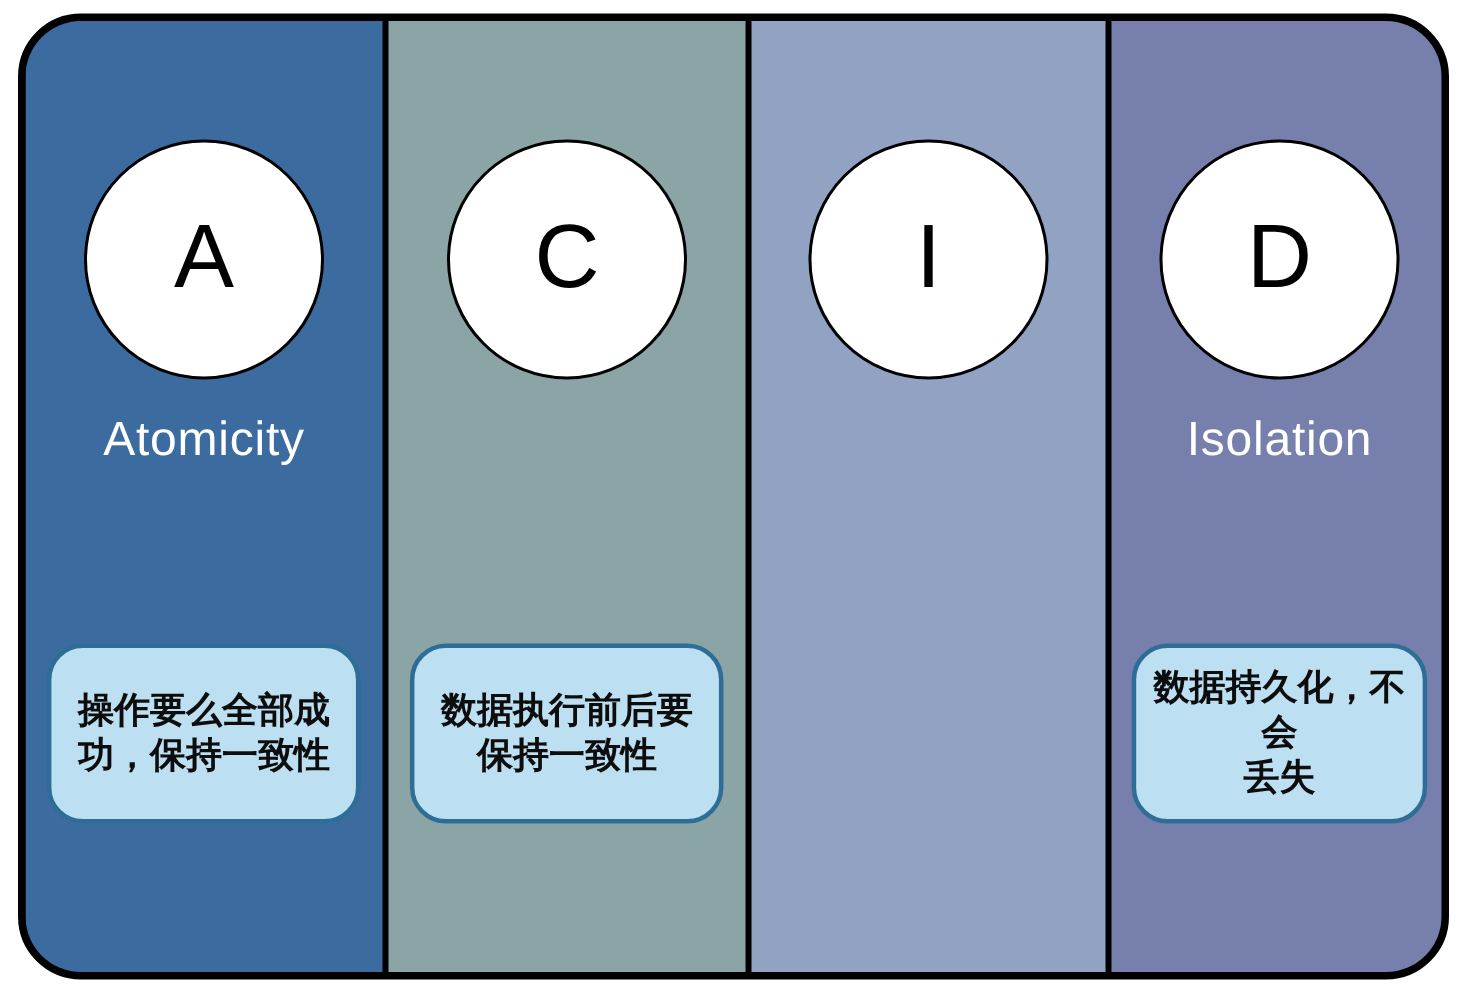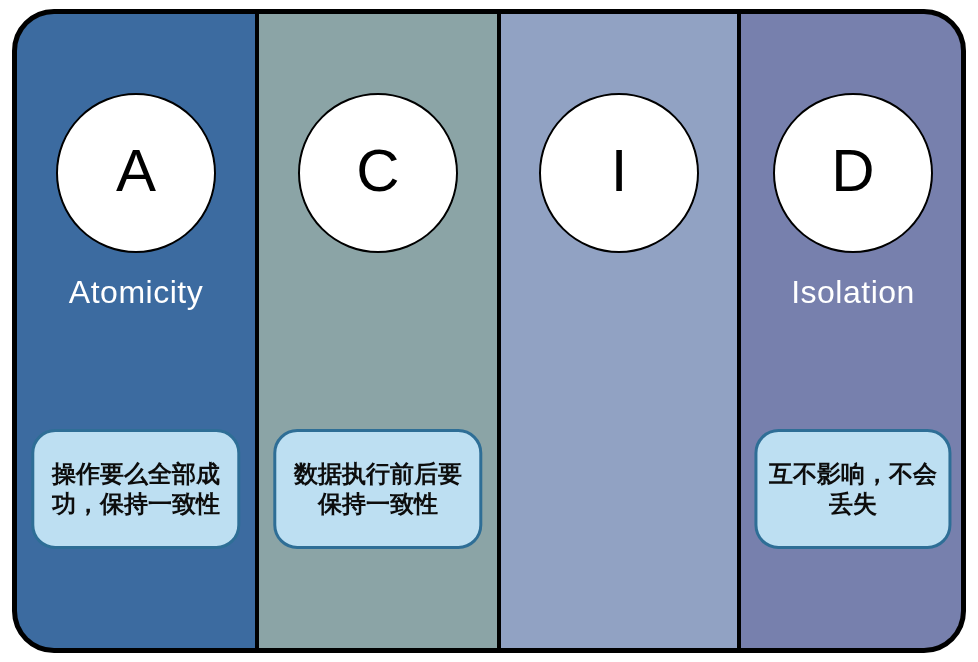--- a/index.html
+++ b/index.html
@@ -123,19 +123,19 @@
         <span class="badge-letter">I</span>
       </div>
     </div>
 
     <div class="column col-3" style="background-color: rgb(119, 128, 173);">
       <div class="badge-circle">
         <span class="badge-letter">D</span>
       </div>
       <div class="col-label">Isolation</div>
       <div class="note-box">
-        <span class="note-text">互不影响，不会
+        <span class="note-text">数据持久化，不会
 丢失</span>
       </div>
     </div>
 
   </div>
 </div>
 
 </body></html>

